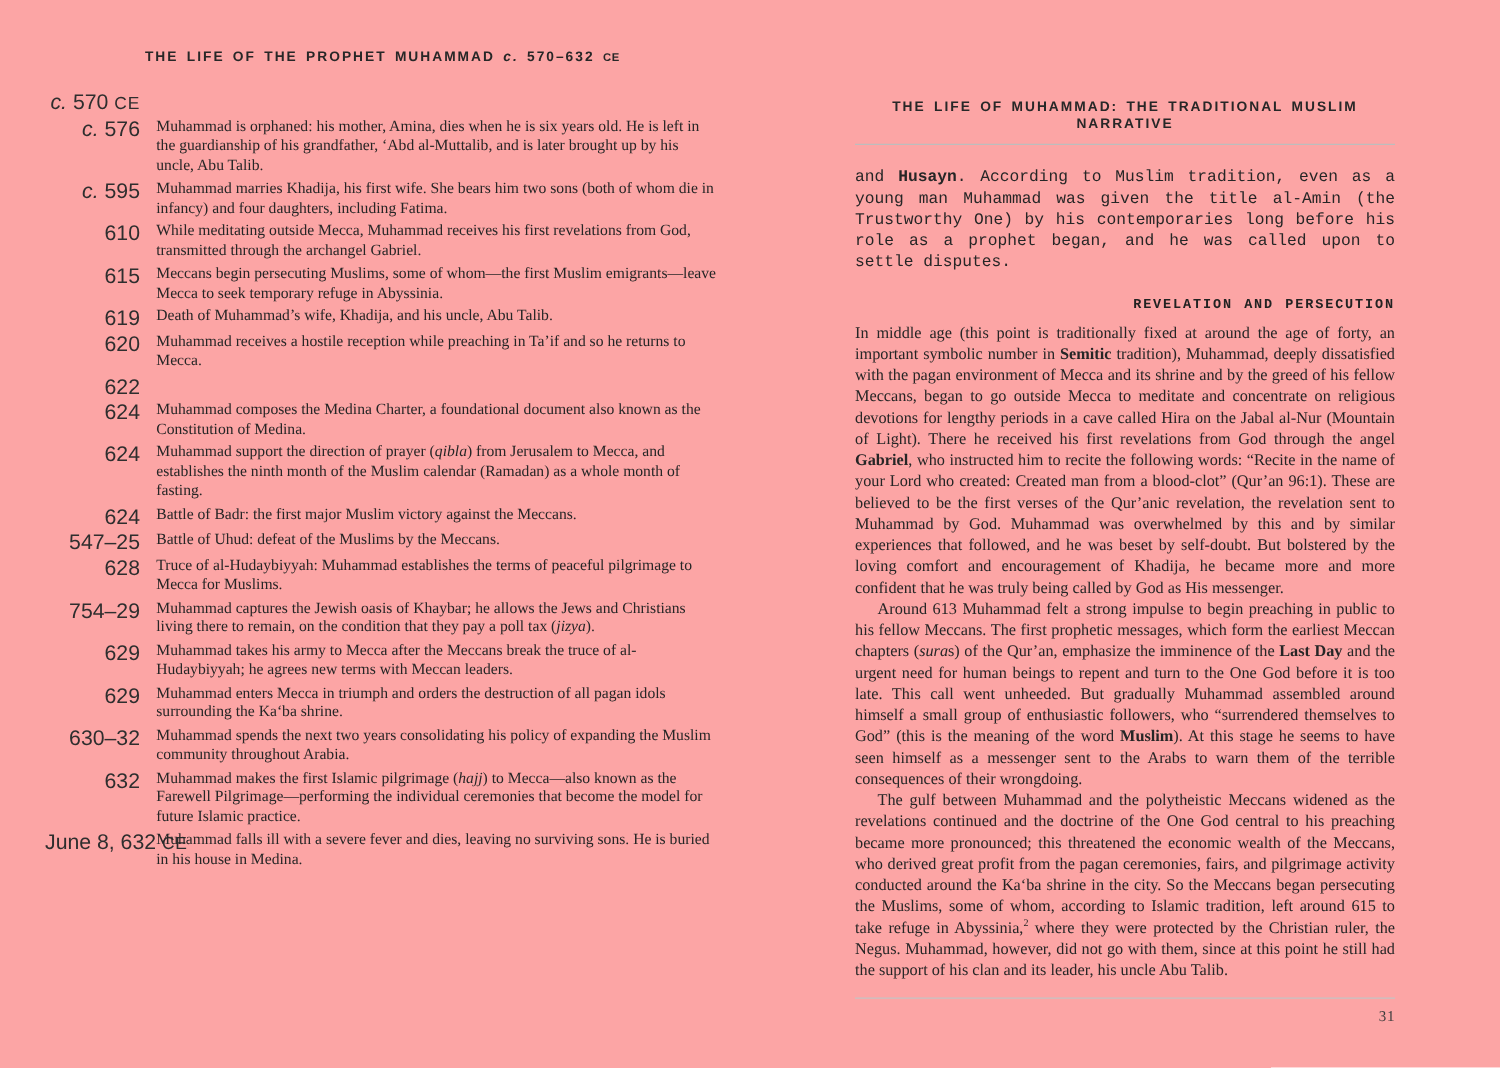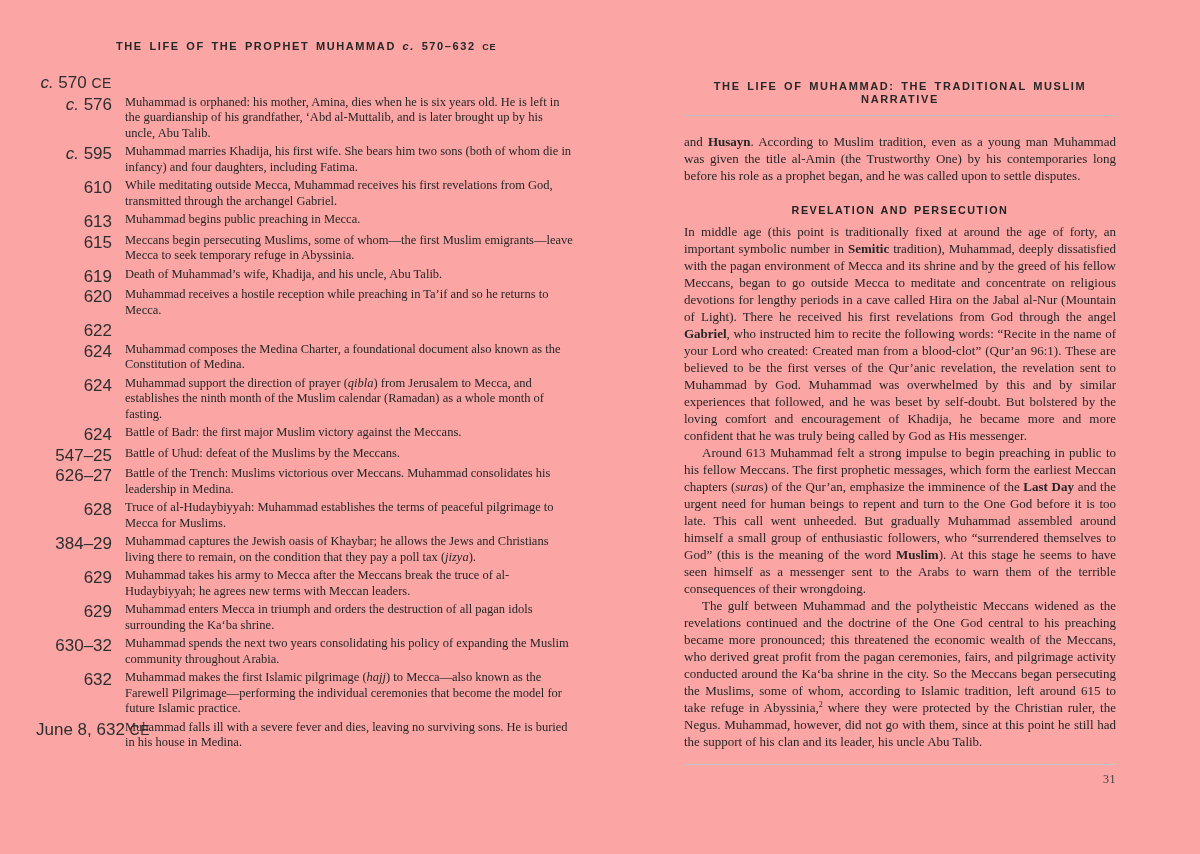--- a/index.html
+++ b/index.html
@@ -70,31 +70,31 @@
     border-top: 1px solid #bdbdbd;
     margin: 0 0 17px 0;
   }
   .body-p {
     margin: 0;
     font-size: 13px;
     line-height: 17px;
     color: #262626;
     text-align: justify;
   }
-  .p-first { margin-bottom: 19px; }
+  .p-first { margin-bottom: 19px; font-family: Liberation Mono, monospace; }
   .section-heading {
-    font-family: Liberation Sans, sans-serif;
+    font-family: Liberation Mono, monospace;
     font-weight: 700;
     font-size: 10.8px;
     letter-spacing: 1.5px;
     word-spacing: 1px;
     color: #222222;
     margin: 0 0 6px 0;
     line-height: 14px;
-    text-align: center;
+    text-align: right;
   }
   .indent { text-indent: 18px; }
   .foot-rule {
     border: none;
     border-top: 1px solid #c4c4c4;
     margin: 14px 0 7px 0;
   }
   .folio {
     text-align: right;
     font-size: 12px;
@@ -123,24 +123,20 @@
         <div class="t-row">
           <div class="t-date"><span class="i">c. </span><span>595</span></div>
           <div class="t-text"><span>Muhammad marries Khadija, his first wife. She bears him two sons (both of whom die in infancy) and four daughters, including Fatima.</span></div>
         </div>
 
         <div class="t-row">
           <div class="t-date"><span>610</span></div>
           <div class="t-text"><span>While meditating outside Mecca, Muhammad receives his first revelations from God, transmitted through the archangel Gabriel.</span></div>
         </div>
 
-        <div class="t-row">
-          <div class="t-date"><span>613</span></div>
-          <div class="t-text"><span>Muhammad begins public preaching in Mecca.</span></div>
-        </div>
 
         <div class="t-row">
           <div class="t-date"><span>615</span></div>
           <div class="t-text"><span>Meccans begin persecuting Muslims, some of whom—the first Muslim emigrants—leave Mecca to seek temporary refuge in Abyssinia.</span></div>
         </div>
 
         <div class="t-row">
           <div class="t-date"><span>619</span></div>
           <div class="t-text"><span>Death of Muhammad’s wife, Khadija, and his uncle, Abu Talib.</span></div>
         </div>
@@ -167,32 +163,28 @@
         <div class="t-row">
           <div class="t-date"><span>624</span></div>
           <div class="t-text"><span>Battle of Badr: the first major Muslim victory against the Meccans.</span></div>
         </div>
 
         <div class="t-row">
           <div class="t-date"><span>547–25</span></div>
           <div class="t-text"><span>Battle of Uhud: defeat of the Muslims by the Meccans.</span></div>
         </div>
 
-        <div class="t-row">
-          <div class="t-date"><span>626–27</span></div>
-          <div class="t-text"><span>Battle of the Trench: Muslims victorious over Meccans. Muhammad consolidates his leadership in Medina.</span></div>
-        </div>
 
         <div class="t-row">
           <div class="t-date"><span>628</span></div>
           <div class="t-text"><span>Truce of al-Hudaybiyyah: Muhammad establishes the terms of peaceful pilgrimage to Mecca for Muslims.</span></div>
         </div>
 
         <div class="t-row">
-          <div class="t-date"><span>384–29</span></div>
+          <div class="t-date"><span>754–29</span></div>
           <div class="t-text"><span>Muhammad captures the Jewish oasis of Khaybar; he allows the Jews and Christians living there to remain, on the condition that they pay a poll tax (</span><span class="i">jizya</span><span>).</span></div>
         </div>
 
         <div class="t-row">
           <div class="t-date"><span>629</span></div>
           <div class="t-text"><span>Muhammad takes his army to Mecca after the Meccans break the truce of al-Hudaybiyyah; he agrees new terms with Meccan leaders.</span></div>
         </div>
 
         <div class="t-row">
           <div class="t-date"><span>629</span></div>

